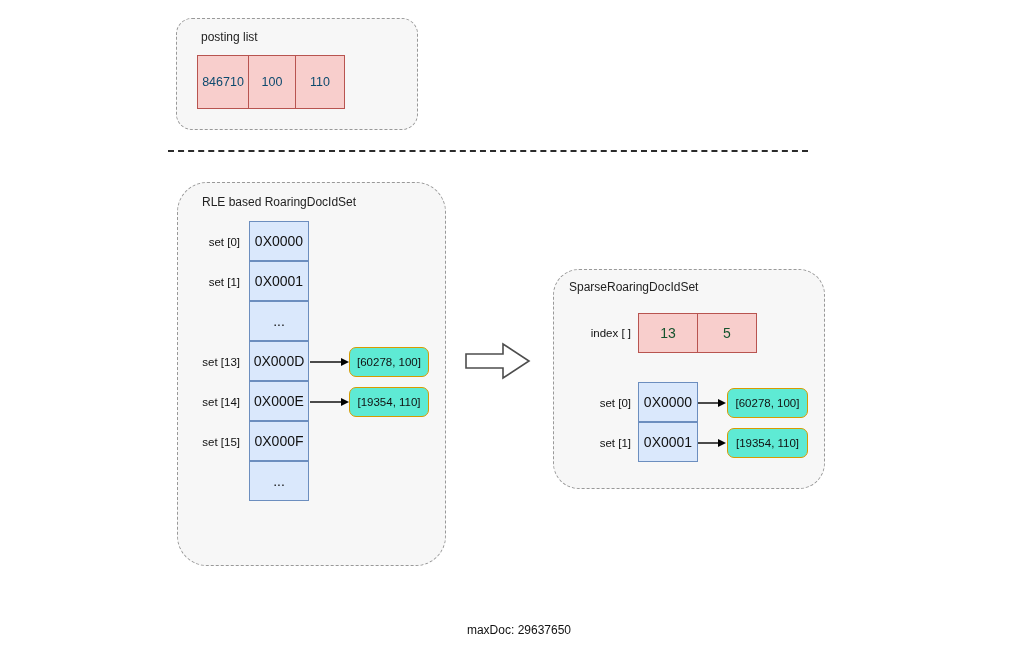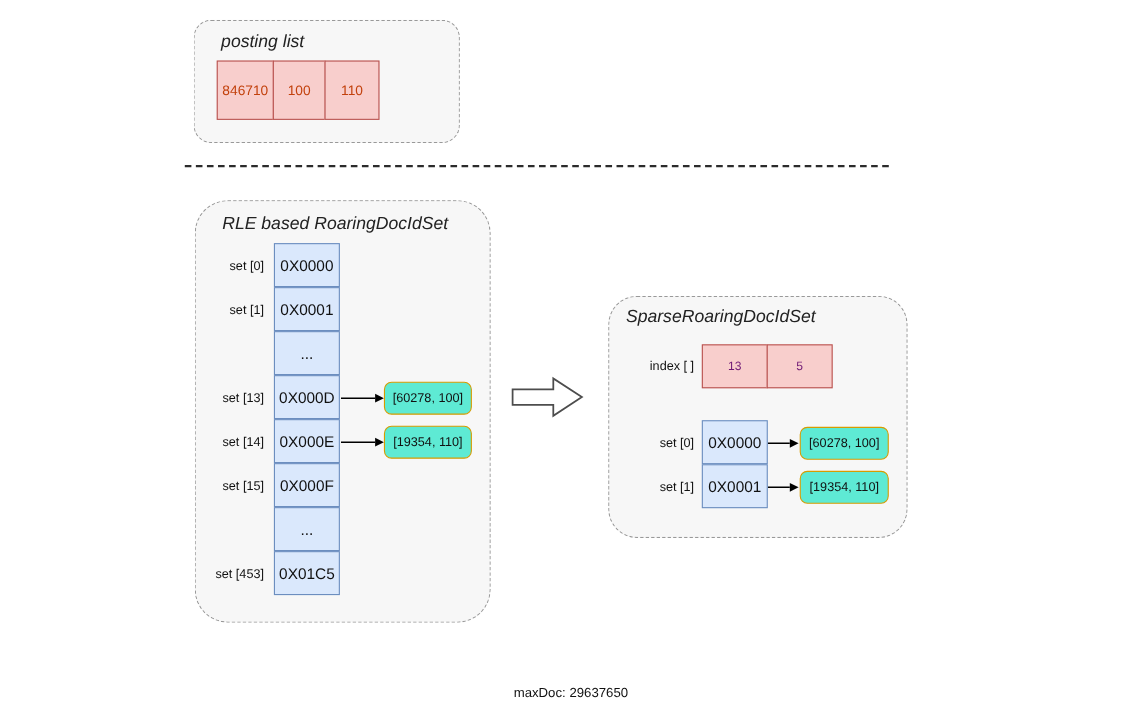--- a/index.html
+++ b/index.html
@@ -14,36 +14,35 @@
   .stage { position: absolute; left: 0; top: 0; width: 1022px; height: 655px; }
 
   
   .group {
     position: absolute;
     background: #f7f7f7;
     border: 1px dashed #999999;
   }
   .group-label {
     position: absolute;
-    font-size: 16px;
+    font-size: 12px;
     color: #222;
     white-space: nowrap;
-    font-style: italic;
   }
 
   
   .pl-container { left: 176px; top: 18px; width: 242px; height: 112px; border-radius: 16px; }
   .pl-label { left: 24px; top: 11px; }
   .pl-row { position: absolute; left: 20px; top: 36px; height: 54px; display: flex; }
   .pinkcell {
     background: #f8cecc;
     border: 1px solid #b85450;
     margin-left: -1px;
     display: flex; align-items: center; justify-content: center;
-    font-size: 12.5px; color: #c2410c;
+    font-size: 12.5px; color: #0c4a6e;
     height: 54px;
   }
   .pinkcell:first-child { margin-left: 0; }
 
   
   .separator {
     position: absolute;
     left: 168px; top: 150px; width: 640px; height: 0;
     border-top: 2px dashed #2b2b2b;
   }
@@ -94,21 +93,21 @@
   .sparse-rowlabel { left: 10px; width: 67px; }
   .sparse-hexcell { left: 84px; }
   .sparse-arrow { left: 144px; }
   .sparse-orangebox { left: 173px; width: 81px; }
   .index-cell {
     background: #f8cecc;
     border: 1px solid #b85450;
     margin-left: -1px;
     width: 60px; height: 40px;
     display: flex; align-items: center; justify-content: center;
-    font-size: 11px; color: #701a75;
+    font-size: 14px; color: #14532d;
   }
   .index-cell:first-child { margin-left: 0; }
   .index-row { position: absolute; left: 84px; top: 43px; display: flex; }
 
   
   .footer-text {
     position: absolute;
     left: 0; top: 623px; width: 100%;
     text-align: center;
     font-size: 12px; color: #111; padding-left: 16px;
@@ -162,24 +161,20 @@
       </svg>
       <div class="orangebox rle-orangebox">[19354, 110]</div>
     </div>
     <div class="row" style="top:239px">
       <span class="rowlabel rle-rowlabel">set [15]</span>
       <div class="hexcell rle-hexcell">0X000F</div>
     </div>
     <div class="row" style="top:279px">
       <div class="hexcell rle-hexcell">...</div>
     </div>
-    <div class="row" style="top:319px">
-      <span class="rowlabel rle-rowlabel">set [453]</span>
-      <div class="hexcell rle-hexcell">0X01C5</div>
-    </div>
   </div>
 
   <svg class="big-arrow" width="68" height="40">
     <polygon points="2,13 39,13 39,3 65,20 39,37 39,27 2,27" fill="#ffffff" stroke="#4d4d4d" stroke-width="1.6" stroke-linejoin="miter"></polygon>
   </svg>
 
   <div class="group sparse-container">
     <div class="group-label sparse-label">SparseRoaringDocIdSet</div>
 
     <span class="rowlabel sparse-rowlabel" style="top:43px">index [ ]</span>

